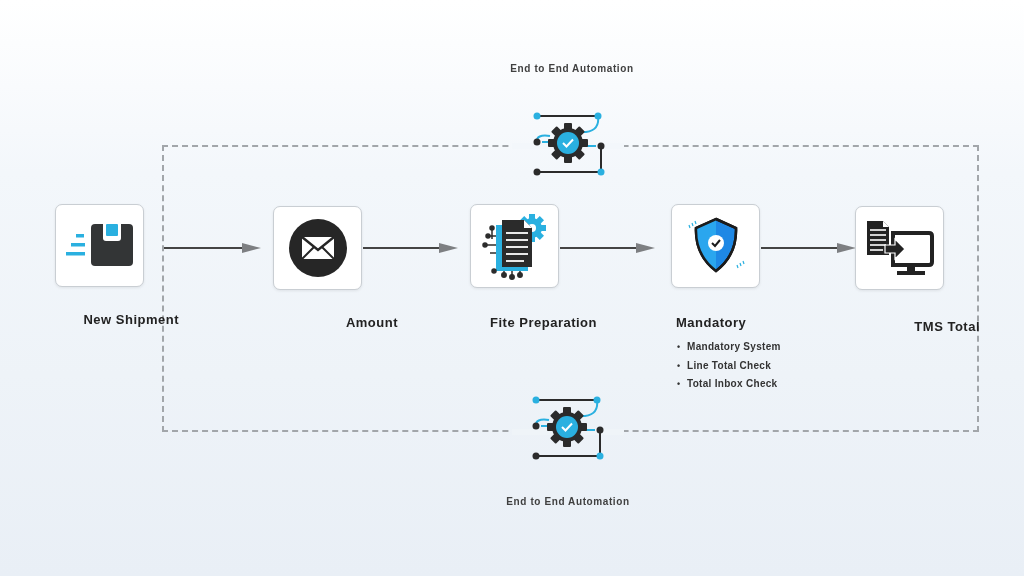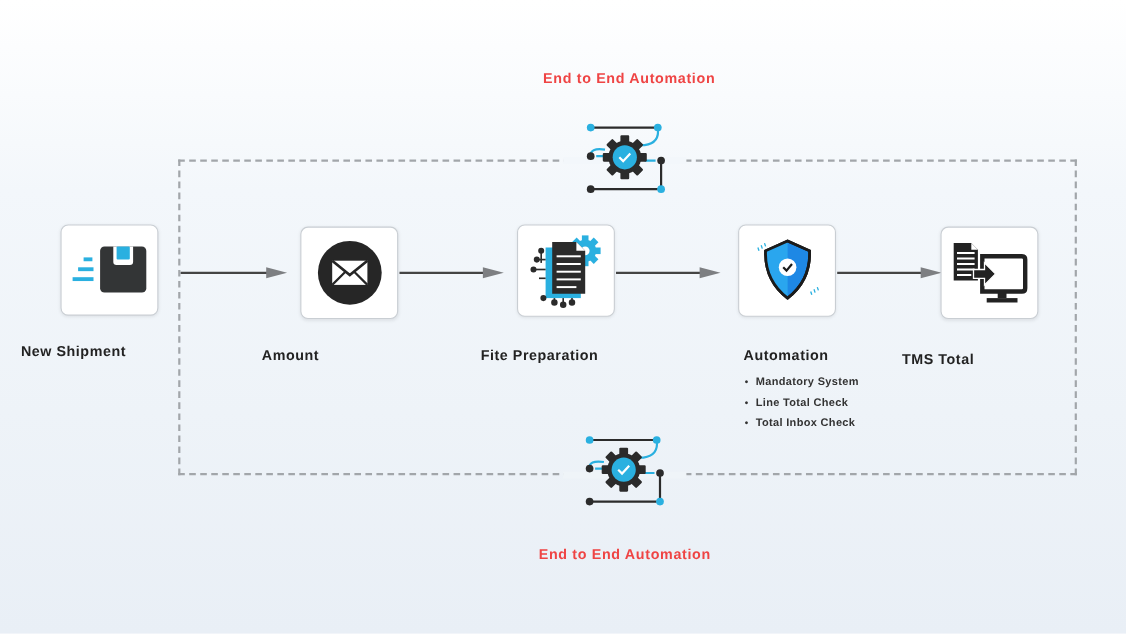--- a/index.html
+++ b/index.html
@@ -5,38 +5,38 @@
   * { box-sizing: border-box; margin: 0; padding: 0; }
   html, body { width: 1024px; height: 576px; overflow: hidden; }
   body {
     position: relative;
     background: linear-gradient(180deg, #ffffff 0%, #f3f7fb 30%, #eef3f8 65%, #e9eff6 100%);
     font-family: "Liberation Sans", "DejaVu Sans", sans-serif;
     color: #222;
   }
   .abs { position: absolute; }
   .title {
-    font-size: 13px; font-weight: bold; letter-spacing: 0.6px; color: #ef4444;
+    font-size: 10px; font-weight: bold; letter-spacing: 0.6px; color: #404040;
     width: 240px; text-align: center;
   }
   .dash-box {
     left: 162px; top: 145px; width: 817px; height: 287px;
     border: 2px dashed #a2a6aa;
   }
   .gap-cover { background: #f3f7fb; height: 6px; }
   .node {
     width: 89px; height: 84px; background: #fff;
     border: 1px solid #c9ced3; border-radius: 7px;
     box-shadow: 0 1px 3px rgba(0,0,0,0.08);
     display: flex; align-items: center; justify-content: center;
   }
   .node svg { display: block; }
   .label {
     font-size: 13px; font-weight: bold; letter-spacing: 0.5px; color: #222;
-    text-align: left; width: 160px;
+    text-align: right; width: 160px;
   }
   .bullets { list-style: none; font-size: 10px; font-weight: bold; color: #333; letter-spacing: 0.3px; }
   .bullets li { height: 18.5px; line-height: 18.5px; }
   .bullets li::before { content: "•"; display: inline-block; width: 10px; font-size: 9px; }
   .arrow { height: 12px; }
   .arrow svg { display: block; }
   .auto-icon svg { display: block; }
 </style>
 </head>
 <body>
@@ -210,21 +210,21 @@
     <g stroke="#2ab0e0" stroke-width="1.2">
       <line x1="8" y1="12" x2="9" y2="15"></line>
         <line x1="11" y1="10" x2="12" y2="13"></line>
         <line x1="14" y1="8" x2="15" y2="11"></line>
       <line x1="56" y1="52" x2="57" y2="55"></line>
         <line x1="59" y1="50" x2="60" y2="53"></line>
         <line x1="62" y1="48" x2="63" y2="51"></line>
     </g>
   </svg>
 </div>
-<div class="abs label" style="left:676px; top:315px; text-align:left;">Automation</div>
+<div class="abs label" style="left:676px; top:315px; text-align:left;">Mandatory</div>
 <ul class="abs bullets" style="left:677px; top:338px;">
   <li>Mandatory System</li>
   <li>Line Total Check</li>
   <li>Total Inbox Check</li>
 </ul>
 
 <div class="abs arrow" style="left:761px; top:242px;">
   <svg width="98" height="12" viewBox="0 0 98 12">
       <line x1="0" y1="6" x2="80" y2="6" stroke="#444" stroke-width="2"></line>
       <path d="M76 1 L95 6 L76 11 Z" fill="#7d7f82"></path>

